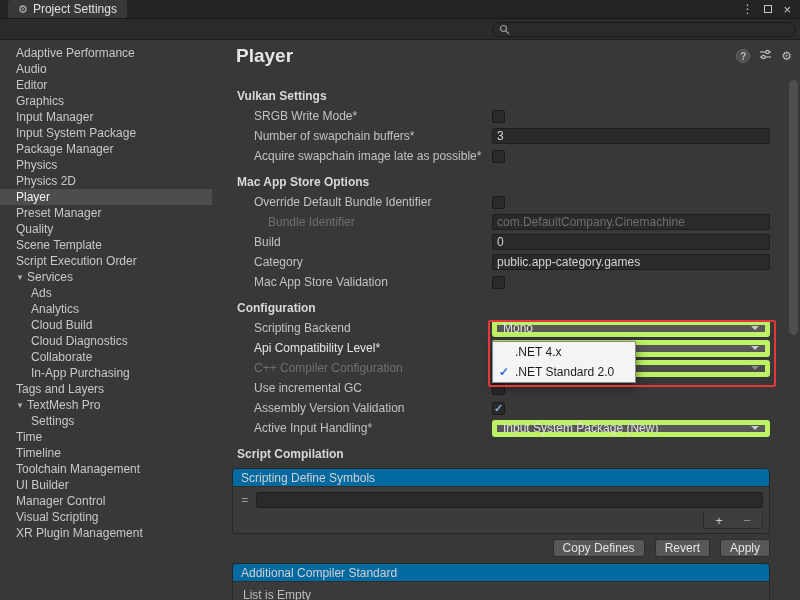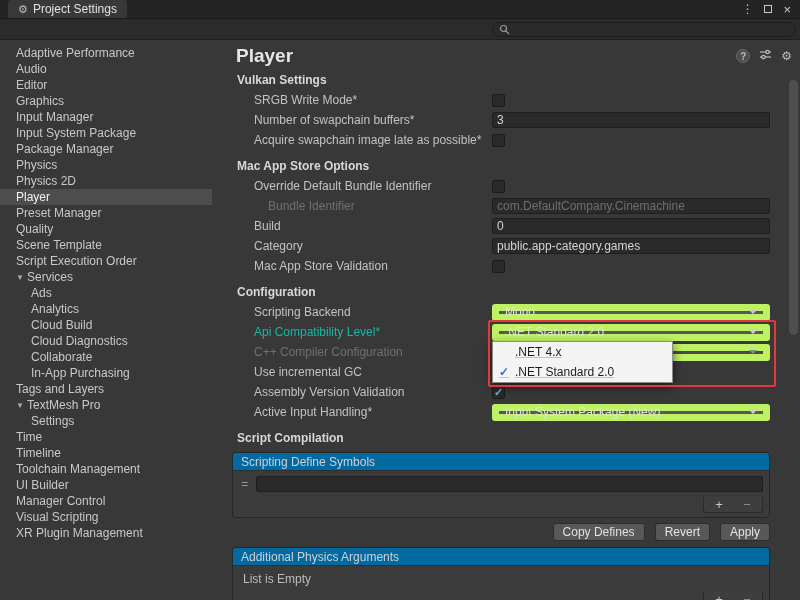--- a/index.html
+++ b/index.html
@@ -35,35 +35,35 @@
   
   .main { position:absolute; left:212px; top:40px; right:0; bottom:0; background:#383838; overflow:hidden; }
   .phead { height:30px; display:flex; align-items:center; padding:2px 8px 0 24px; }
   .ptitle { font-size:19px; font-weight:bold; color:#e6e6e6; }
   .hicons { margin-left:auto; display:flex; align-items:center; gap:9px; }
   .hicon { color:#bdbdbd; }
   .hicon.help { width:14px; height:14px; border-radius:50%; background:#4e4e4e; border:1px solid #666; font-size:10px; font-weight:bold; display:flex; align-items:center; justify-content:center; }
   .hicon.gear { font-size:12px; }
 
   .sech { height:20px; margin-top:6px; padding-left:25px; display:flex; align-items:center; font-weight:bold; color:#d8d8d8; }
-  .sech.first { margin-top:0; }
+  .sech.first { margin-top:16px; }
   .row { height:20px; display:flex; align-items:center; padding:0 30px 0 42px; }
   .lbl { color:#c2c2c2; white-space:nowrap; }
   .lbl.sub { padding-left:14px; }
   .lbl.dim { color:#6f6f6f; }
-  .lbl.blue { color:#14b8a6; }
+  .lbl.blue { color:#e5e5e5; }
   .ctrl { margin-left:auto; width:278px; display:flex; align-items:center; }
 
   .cb { width:13px; height:13px; background:#2a2a2a; border:1px solid #1b1b1b; border-radius:2px; display:flex; align-items:center; justify-content:center; }
   .cb .mark { font-size:11px; line-height:1; color:#7fb0e0; font-weight:bold; }
 
   .tin { width:100%; height:16px; background:#2a2a2a; border:1px solid #1e1e1e; border-radius:2px; color:#d4d4d4; font-size:12px; font-family:inherit; padding:0 4px; outline:none; }
   .tin.dimtxt { color:#6e6e6e; }
 
-  .dd { width:100%; height:17px; background:#585858; border:7px solid #bef264; border-radius:3px; display:flex; align-items:center; padding:0 6px; }
+  .dd { width:100%; height:17px; background:#585858; border:5px solid #bef264; border-radius:3px; display:flex; align-items:center; padding:0 6px; }
   .ddv { color:#e2e2e2; font-size:12px; white-space:nowrap; }
   .dd .arr { margin-left:auto; width:0; height:0; border-left:4px solid transparent; border-right:4px solid transparent; border-top:4px solid #c9c9c9; }
   .dd.disabled { background:#4a4a4a; }
   .dd.disabled .arr { border-top-color:#8a8a8a; }
 
   
   .gbox { margin:4px 30px 0 20px; background:#3b3b3b; border:1px solid #272727; border-radius:3px; }
   .gbox.mt6 { margin-top:6px; }
   .gboxh { height:18px; display:flex; align-items:center; padding-left:8px; color:#d0d0d0; background:#0369a1; border-bottom:1px solid #2e2e2e; border-radius:3px 3px 0 0; }
   .gboxrow { height:26px; display:flex; align-items:center; padding:0 6px; gap:5px; }
@@ -72,21 +72,21 @@
   .gboxfoot { height:20px; position:relative; }
   .pmbox { position:absolute; right:6px; top:0; width:60px; height:16px; background:#3e3e3e; border:1px solid #2a2a2a; border-top:none; border-radius:0 0 3px 3px; display:flex; align-items:center; justify-content:center; }
   .pm { width:28px; text-align:center; color:#c8c8c8; font-size:13px; line-height:14px; }
   .pm.dim { color:#8f8f8f; }
 
   .btnrow { display:flex; justify-content:flex-end; gap:10px; margin:5px 30px 0 0; }
   .ubtn { height:18px; background:#585858; border:1px solid #2d2d2d; border-radius:3px; color:#e0e0e0; font-size:12px; font-family:inherit; padding:0 9px; }
   .ubtn.dimtxt { color:#e5e5e5; }
 
   
-  .popup { position:absolute; left:280px; top:301px; width:181px; background:#f4f4f4; border:1px solid #8a8a8a; box-shadow:0 4px 10px rgba(0,0,0,.55); z-index:30;text-decoration:underline; }
+  .popup { position:absolute; left:280px; top:301px; width:144px; background:#f4f4f4; border:1px solid #8a8a8a; box-shadow:0 4px 10px rgba(0,0,0,.55); z-index:30; }
   .pitem { height:20px; display:flex; align-items:center; color:#1d1d1d; font-size:12px; }
   .pcheck { width:22px; text-align:center; color:#2e6bd6; font-weight:bold; font-size:12px; }
 
   
   .annot { position:absolute; left:276px; top:280px; width:288px; height:67px; border:2px solid #e5383b; border-radius:2px; z-index:40; pointer-events:none; }
 
   
   .sthumb { position:absolute; right:2px; top:40px; width:9px; height:255px; background:#4e4e4e; border-radius:5px; z-index:5; }
 </style>
 </head>
@@ -292,21 +292,21 @@
       </div>
     </div>
 
     <div class="btnrow">
       <button class="ubtn">Copy Defines</button>
       <button class="ubtn dimtxt">Revert</button>
       <button class="ubtn dimtxt">Apply</button>
     </div>
 
     <div class="gbox mt6">
-      <div class="gboxh">Additional Physics Arguments</div>
+      <div class="gboxh">Additional Compiler Standard</div>
       <div class="gboxrow">
         <span class="emptytxt">List is Empty</span>
       </div>
       <div class="gboxfoot">
         <span class="pmbox">
           <span class="pm">+</span>
           <span class="pm dim">−</span>
         </span>
       </div>
     </div>

